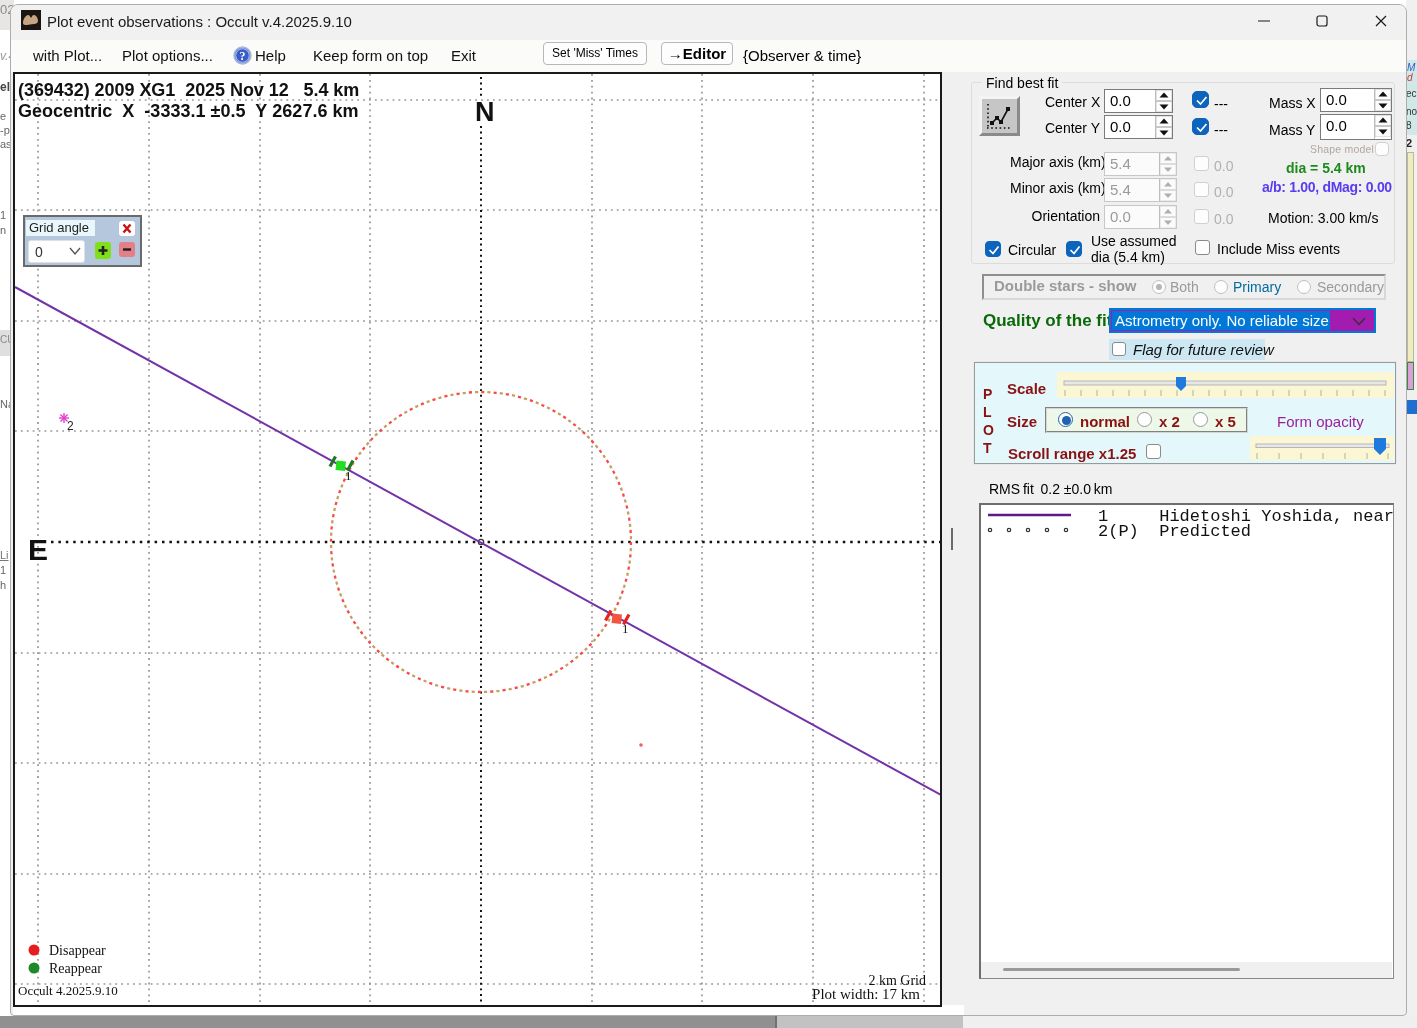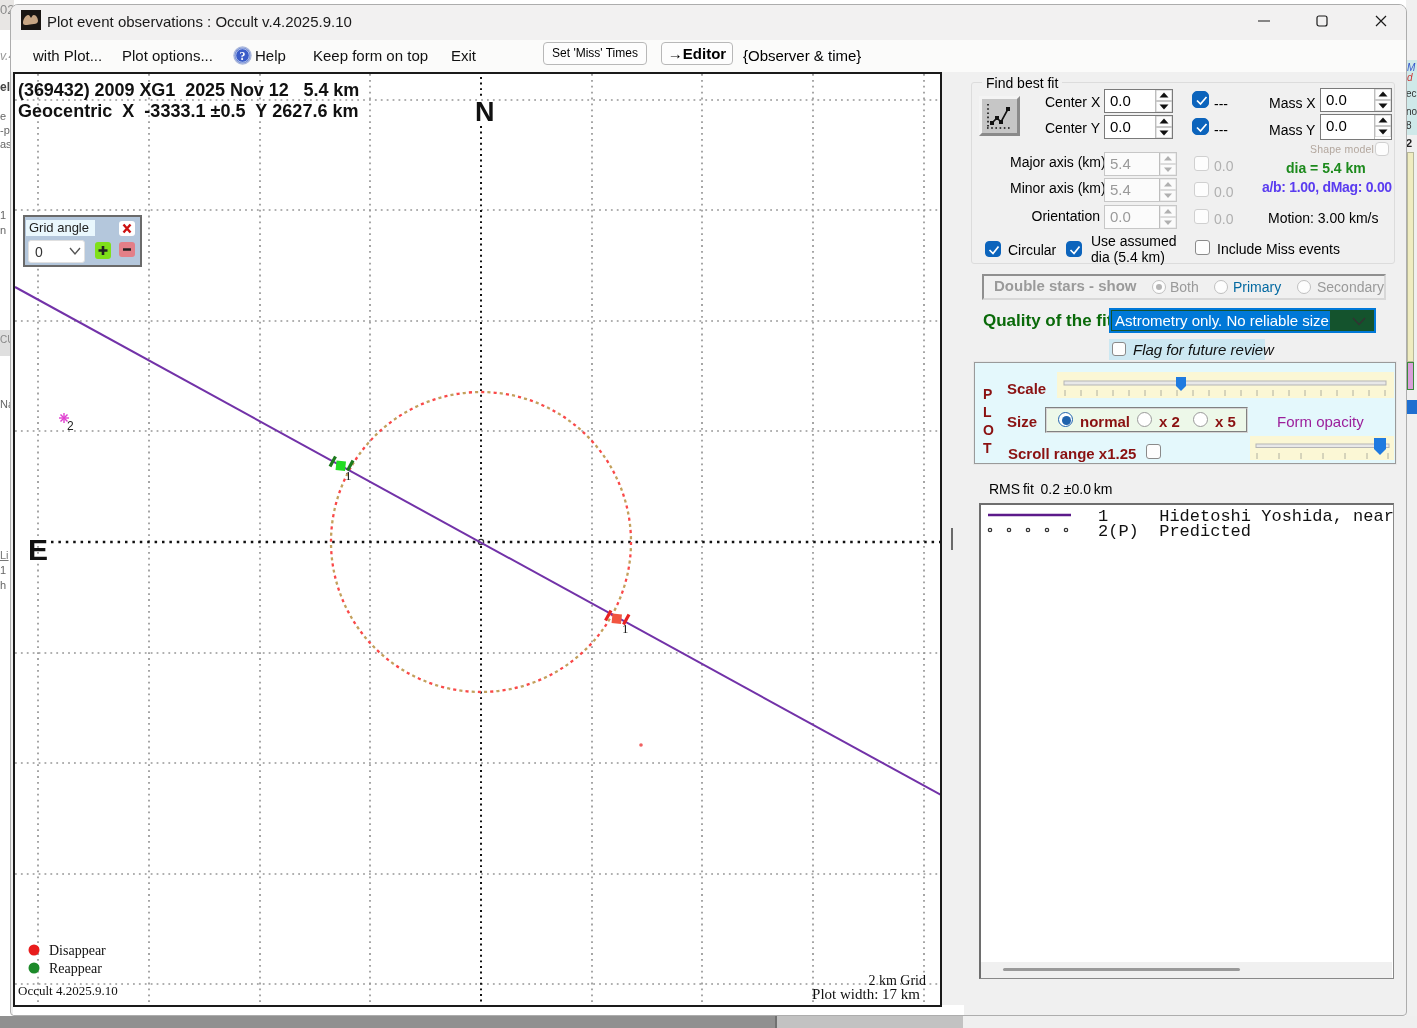--- a/index.html
+++ b/index.html
@@ -355,21 +355,21 @@
   <div class="abs" style="left:983px;top:272px;font-size:15px;font-weight:bold;color:#9a9a9a;">Double stars - show</div>
   <div class="abs" style="left:1141px;top:275px;width:14px;height:14px;border-radius:50%;border:1px solid #c0c0c0;background:#fdfdfd;"></div>
   <div class="abs" style="left:1145px;top:279px;width:6px;height:6px;border-radius:50%;background:#b5b5b5;"></div>
   <div class="abs" style="left:1159px;top:274px;font-size:14px;color:#9a9a9a;">Both</div>
   <div class="abs" style="left:1203px;top:275px;width:14px;height:14px;border-radius:50%;border:1px solid #c0c0c0;background:#fdfdfd;"></div>
   <div class="abs" style="left:1222px;top:274px;font-size:14px;color:#0369a1;">Primary</div>
   <div class="abs" style="left:1286px;top:275px;width:14px;height:14px;border-radius:50%;border:1px solid #c0c0c0;background:#fdfdfd;"></div>
   <div class="abs" style="left:1306px;top:274px;font-size:14px;color:#9a9a9a;">Secondary</div>
 
   <div class="abs" style="left:972px;top:306px;font-size:17px;font-weight:bold;color:#0a6a0a;">Quality of the fit</div>
-  <div class="abs" style="left:1098px;top:303px;width:267px;height:25px;background:#14532d;border:2px solid #0078d7;">
+  <div class="abs" style="left:1098px;top:303px;width:267px;height:25px;background:#a21caf;border:2px solid #0078d7;">
     <div class="abs" style="left:1px;top:1px;width:218px;height:19px;background:#0078d7;color:#fff;font-size:15px;padding:1px 0 0 3px;">Astrometry only. No reliable size</div>
     <svg class="abs" style="right:8px;top:7px" width="14" height="9">
         <path d="M1 1 L7 7.5 L13 1" fill="none" stroke="#333" stroke-width="1.5"></path>
       </svg>
   </div>
   <div class="abs" style="left:1098px;top:334px;width:156px;height:21px;background:#cde8f2;"></div>
   <div class="abs cb off" style="left:1101px;top:337px;width:14px;height:14px;border-radius:3px;"></div>
   <div class="abs" style="left:1122px;top:336px;font-size:15px;font-style:italic;color:#111;">Flag for future review</div>
 
   <div class="abs" style="left:963px;top:357px;width:422px;height:102px;background:#e4f8fc;border:1px solid #9a9a9a;outline:1px solid #e8e8e8;">

